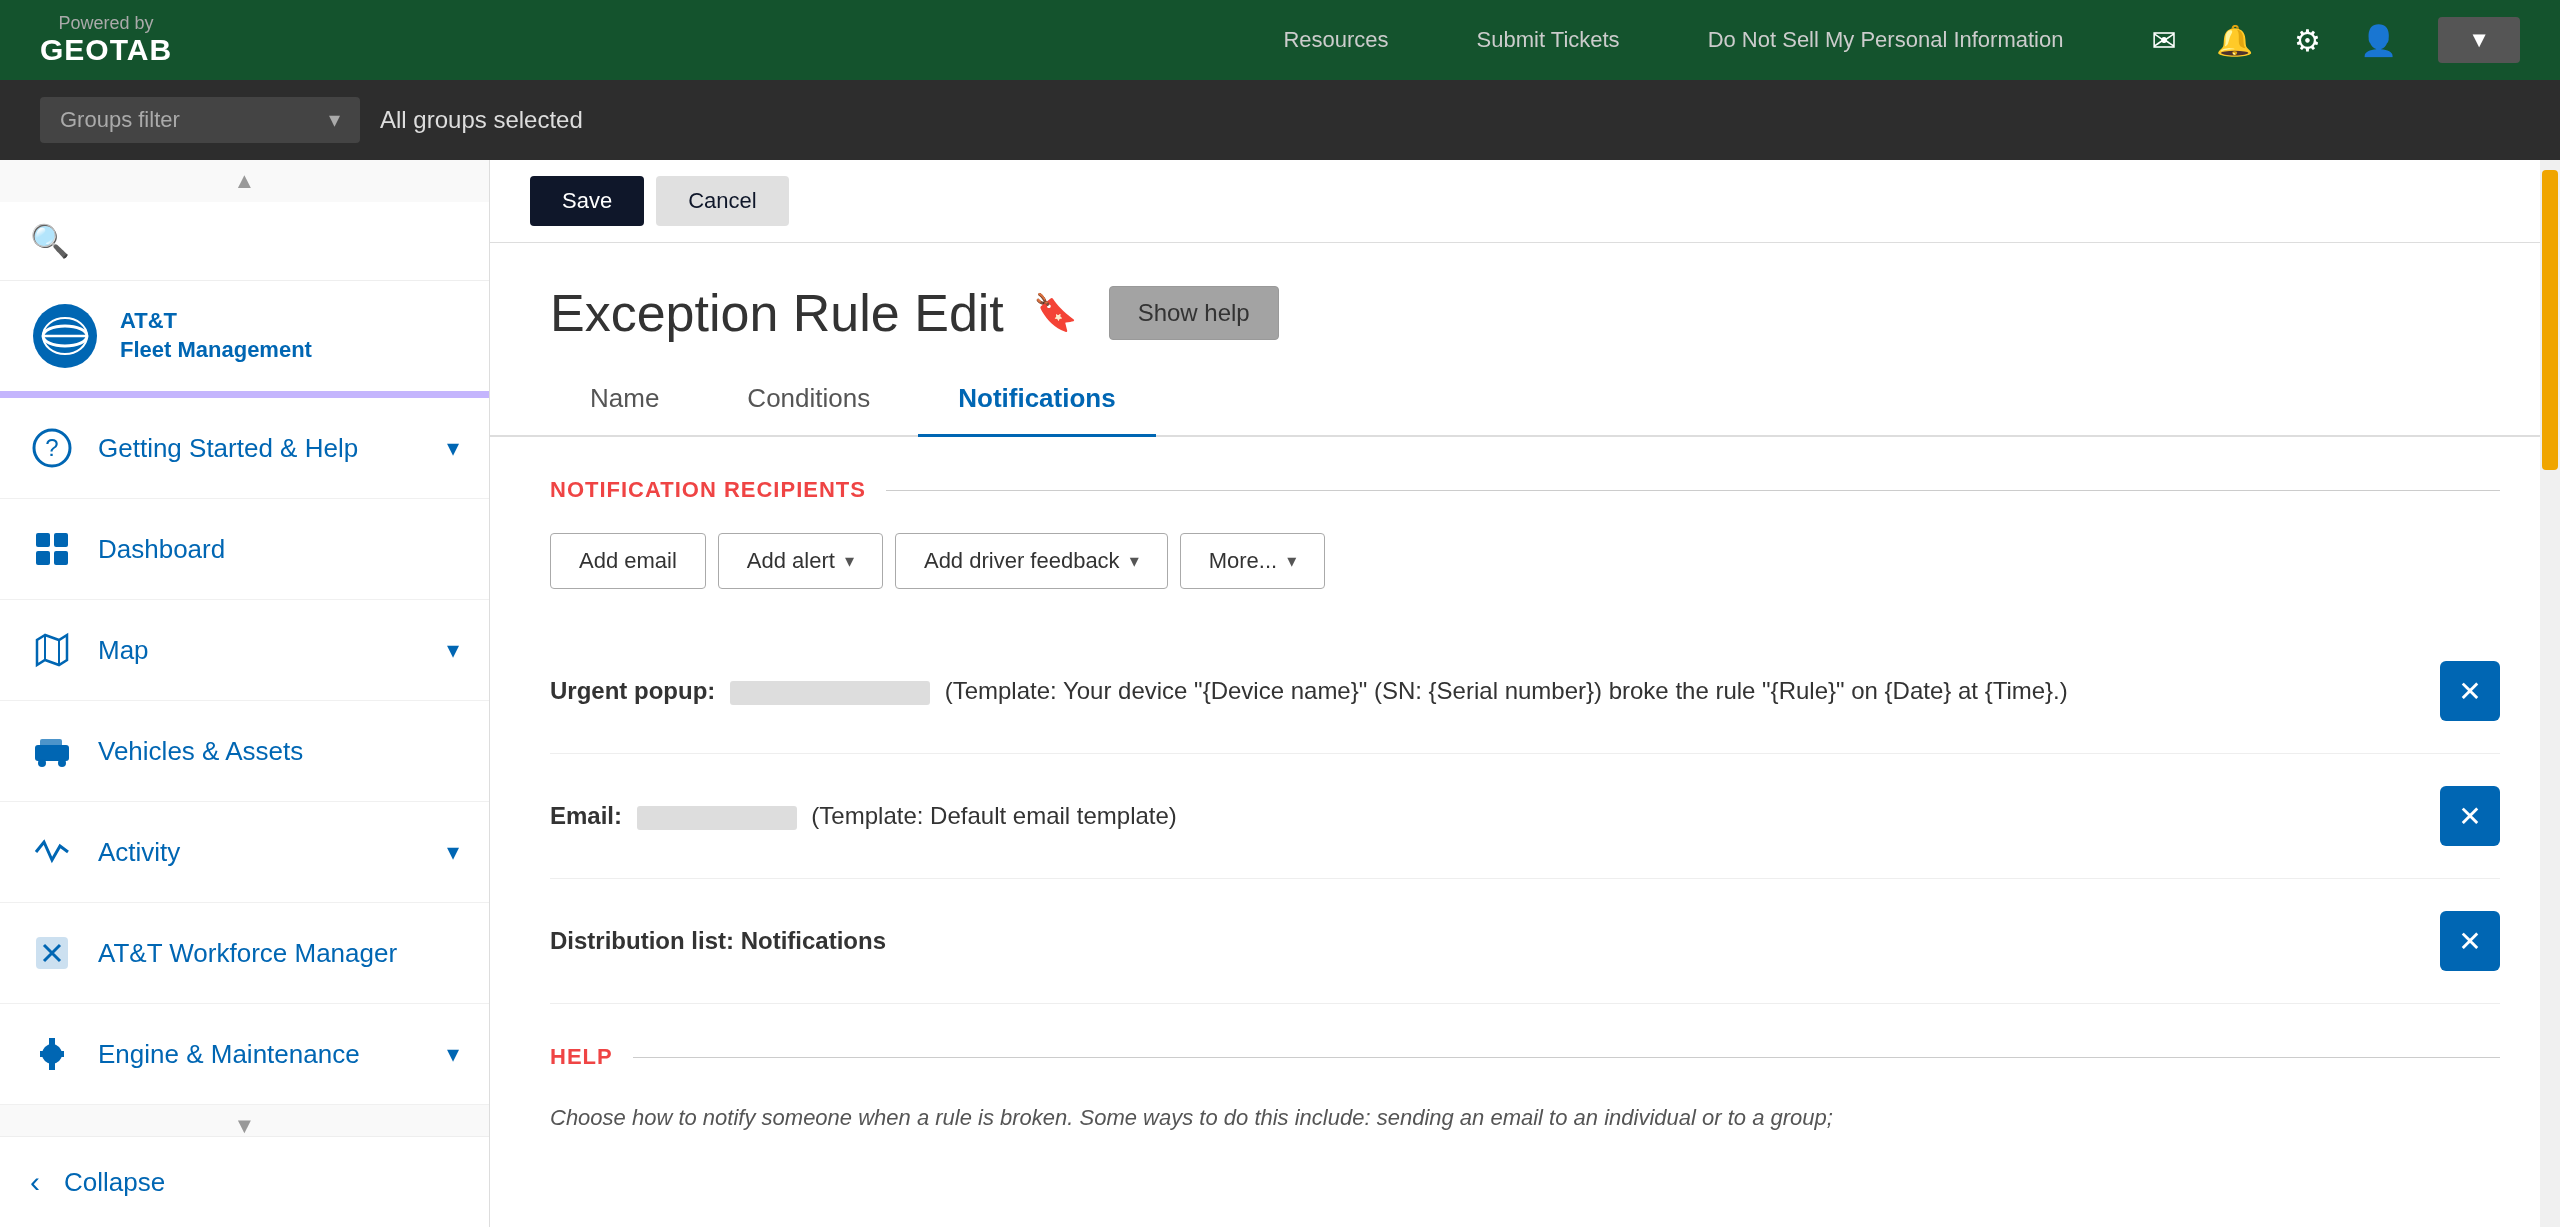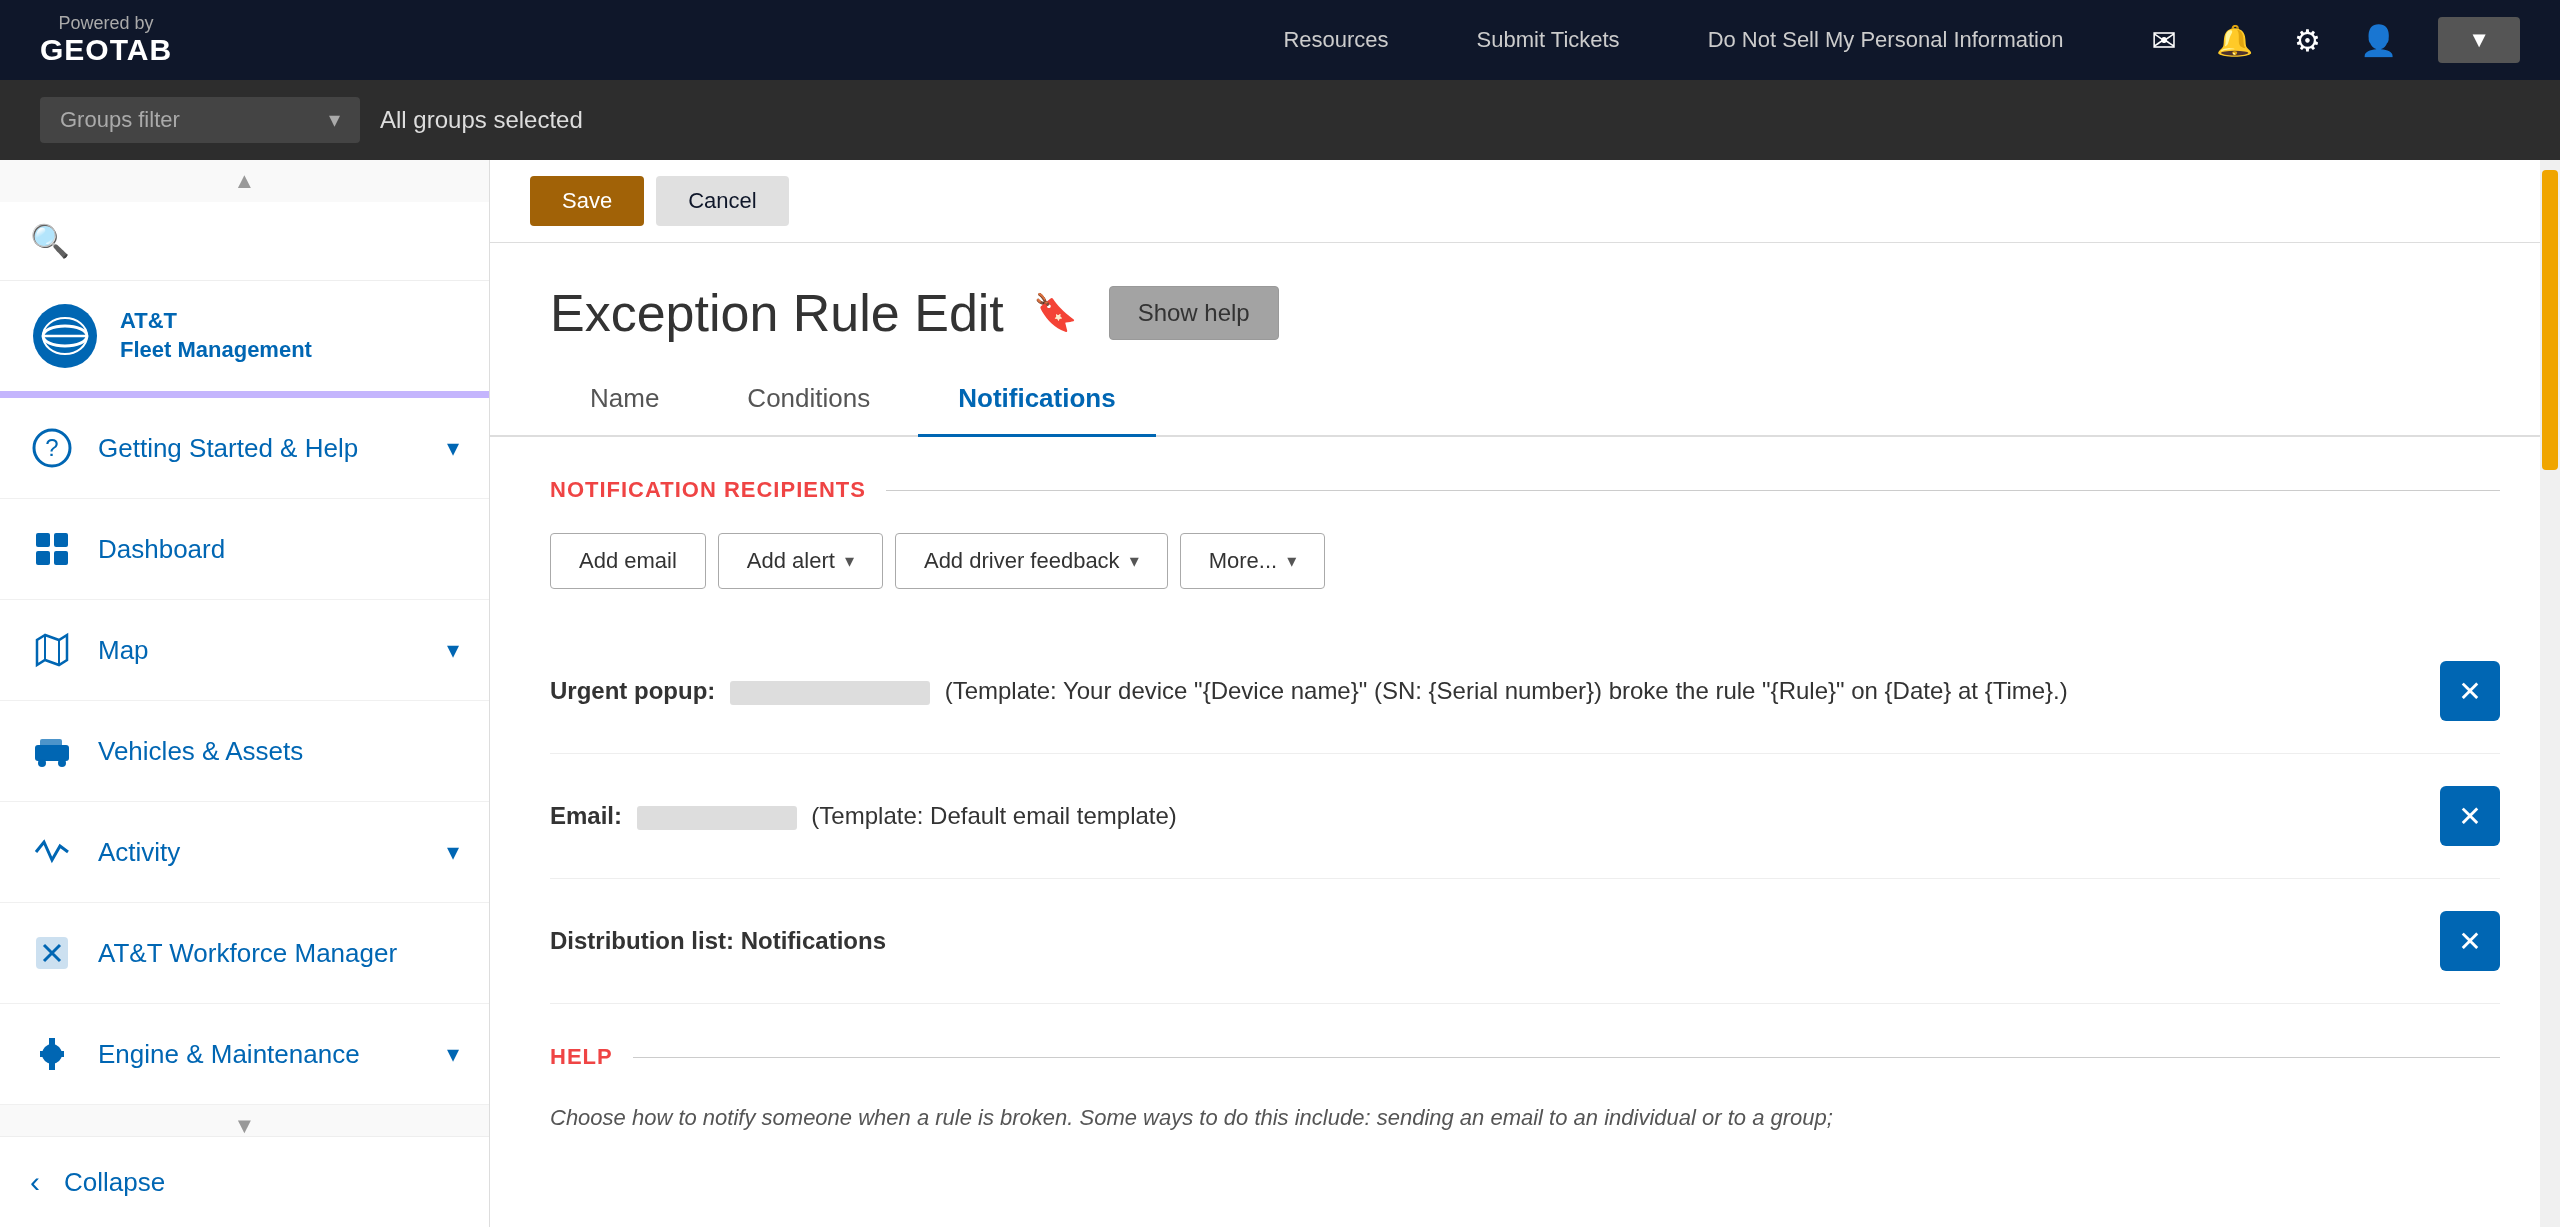--- a/index.html
+++ b/index.html
@@ -1,20 +1,20 @@
 <!DOCTYPE html>
 <html><head>
   <meta charset="utf-8">
   <style>
     * { box-sizing: border-box; margin: 0; padding: 0; }
     body { font-family: Arial, sans-serif; background: #f4f4f4; overflow: hidden; width: 2560px; height: 1227px; }
 
     
     .top-bar {
-      background: #0f172a;
+      background: #14532d;
       height: 80px;
       display: flex;
       align-items: center;
       justify-content: space-between;
       padding: 0 40px;
       position: fixed;
       top: 0; left: 0; right: 0;
       z-index: 100;
     }
     .top-bar-left {
@@ -214,21 +214,21 @@
 
     
     .content-action-bar {
       padding: 16px 40px;
       background: white;
       border-bottom: 1px solid #ddd;
       display: flex;
       gap: 12px;
     }
     .btn-blue {
-      background: #a16207;
+      background: #0f172a;
       color: white;
       border: none;
       padding: 12px 32px;
       border-radius: 4px;
       font-size: 22px;
       cursor: pointer;
     }
     .btn-gray {
       background: #e0e0e0;
       color: #0f172a;

